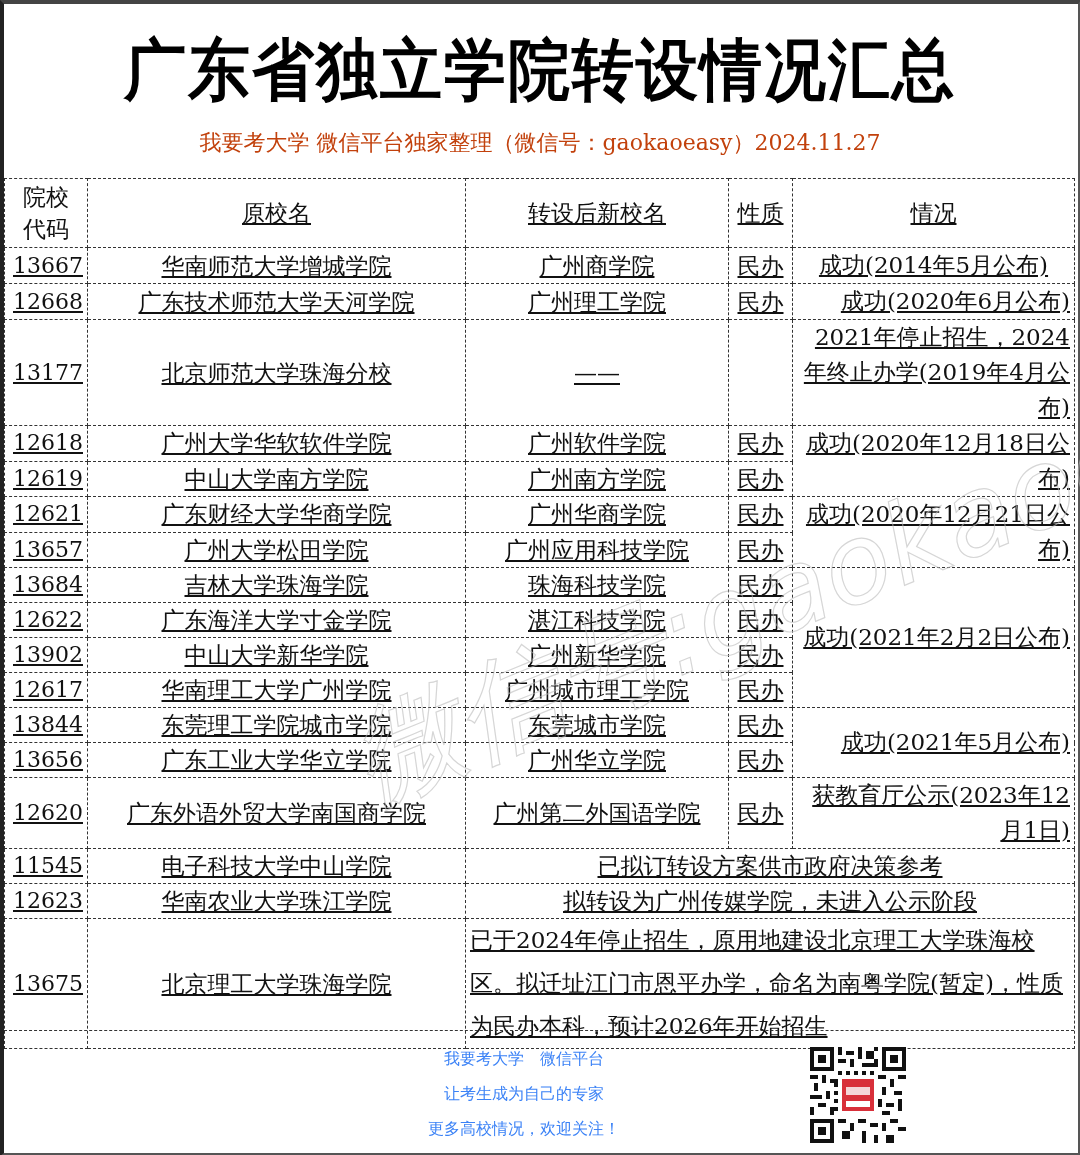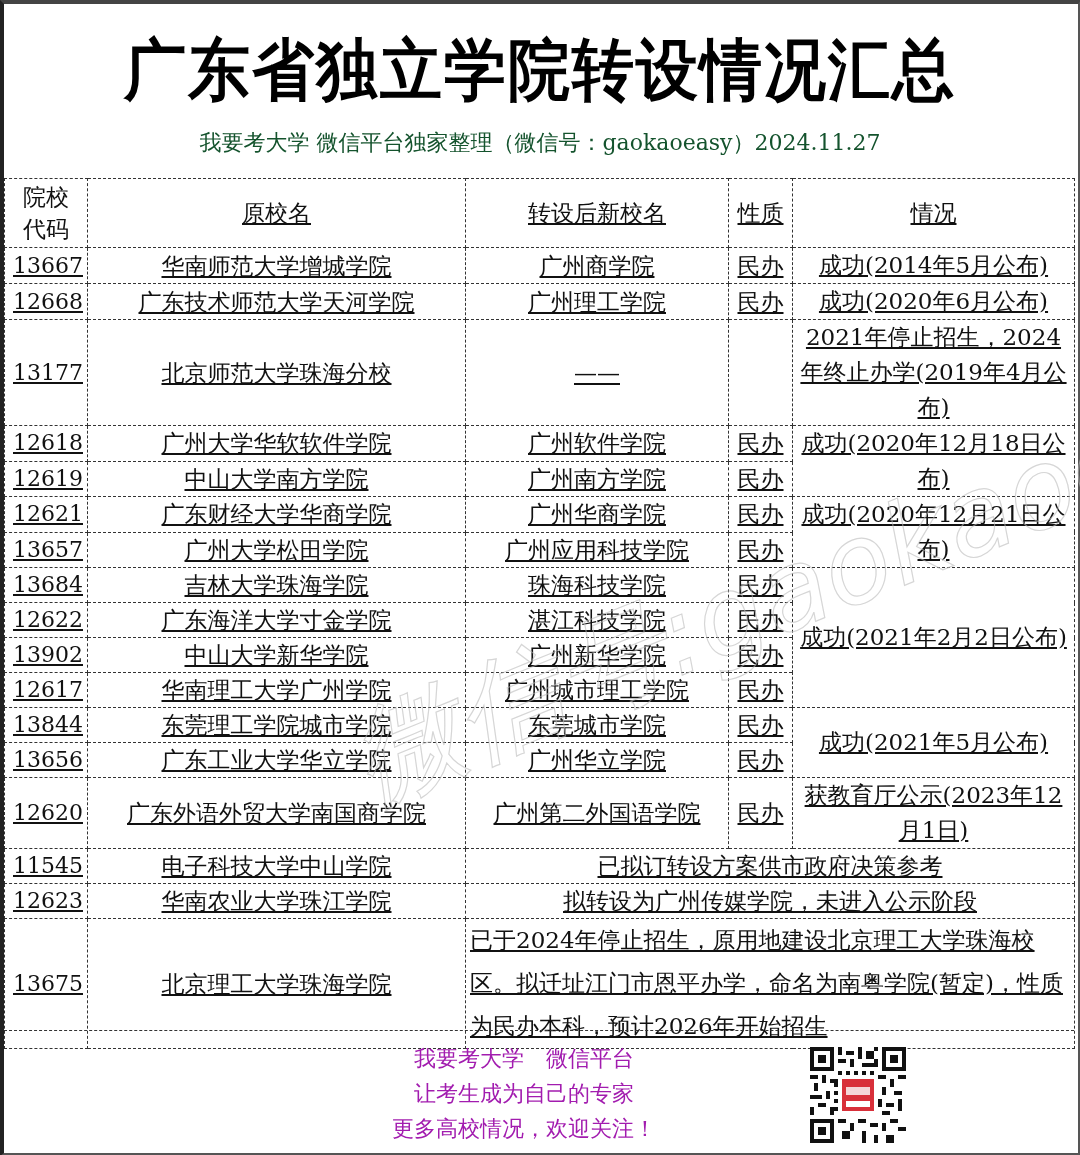--- a/index.html
+++ b/index.html
@@ -1,29 +1,29 @@
 <!DOCTYPE html>
 <html><head>
 <meta charset="utf-8">
 <style>
   html, body { margin: 0; padding: 0; background: #ffffff; }
   body { width: 1080px; height: 1155px; position: relative; overflow: hidden; font-family: "DejaVu Serif", "Liberation Serif", serif; color: #111; }
   .frame { position: absolute; left: 0; top: 0; width: 1074px; height: 1149px; border-left: 4px solid #222; border-top: 4px solid #444; border-right: 3px solid #555; border-bottom: 3px solid #555; box-sizing: content-box; }
   .title { position: absolute; left: 0; top: 28px; width: 1080px; text-align: center; font-family: "DejaVu Serif", serif; font-weight: bold; font-size: 62px; letter-spacing: 2px; color: #000; transform: scaleY(1.08); }
-  .subtitle { position: absolute; left: 0; top: 128px; width: 1080px; text-align: center; font-size: 22px; color: #14532d; font-family: "DejaVu Serif", serif; }
+  .subtitle { position: absolute; left: 0; top: 128px; width: 1080px; text-align: center; font-size: 22px; color: #c2410c; font-family: "DejaVu Serif", serif; }
   table.main { position: absolute; left: 4px; top: 178px; width: 1070px; border-collapse: collapse; table-layout: fixed; text-decoration: underline; }
   table.main td, table.main th { border: 1px dashed #333; padding: 0 4px; font-size: 23px; font-weight: normal; text-align: center; vertical-align: middle; line-height: 34px; overflow: hidden; white-space: nowrap; }
   table.main th { font-family: "DejaVu Sans", "Liberation Sans", sans-serif; font-size: 23px; }
   table.main td.code { font-size: 22px; padding: 0 8px; }
-  table.main td.status { text-align: center; white-space: normal; line-height: 35px; padding: 0 4px; word-break: break-all; }
+  table.main td.status { text-align: right; white-space: normal; line-height: 35px; padding: 0 4px; word-break: break-all; }
   table.main td.note { text-align: left; white-space: normal; line-height: 43px; padding: 0 4px; word-break: break-all; }
   table.main th.hdr-code { line-height: 32px; }
   tr.r35 td { height: 34px; }
   .footer { position: absolute; left: 4px; top: 1030px; width: 1070px; height: 119px; border-top: 1px dashed #333; }
-  .footer-text { position: absolute; left: 340px; top: 10px; width: 360px; text-align: center; font-size: 22px; line-height: 35px; color: #a21caf; }
+  .footer-text { position: absolute; left: 340px; top: 10px; width: 360px; text-align: center; font-size: 16px; line-height: 35px; color: #3b82f6; }
   .qr { position: absolute; left: 806px; top: 16px; width: 96px; height: 96px; }
   .watermark { position: absolute; left: 320px; top: 500px; font-size: 110px; font-family: "DejaVu Sans", sans-serif; font-style: italic; color: transparent; -webkit-text-stroke: 1.2px #bbb; transform: rotate(-22deg); opacity: 0.6; white-space: nowrap; pointer-events: none; }
 </style>
 </head>
 <body>
 
 <div class="frame"></div>
 
 <div class="title">广东省独立学院转设情况汇总</div>
 <div class="subtitle">我要考大学 微信平台独家整理（微信号：gaokaoeasy）2024.11.27</div>

